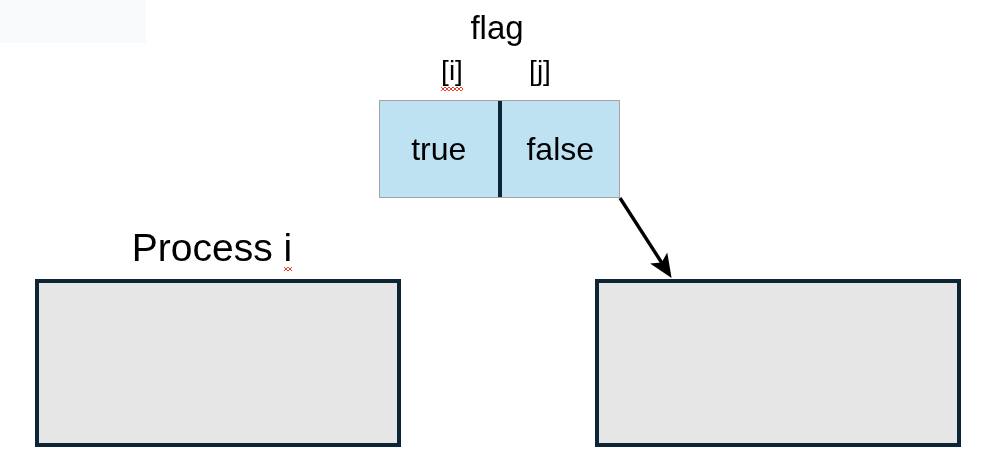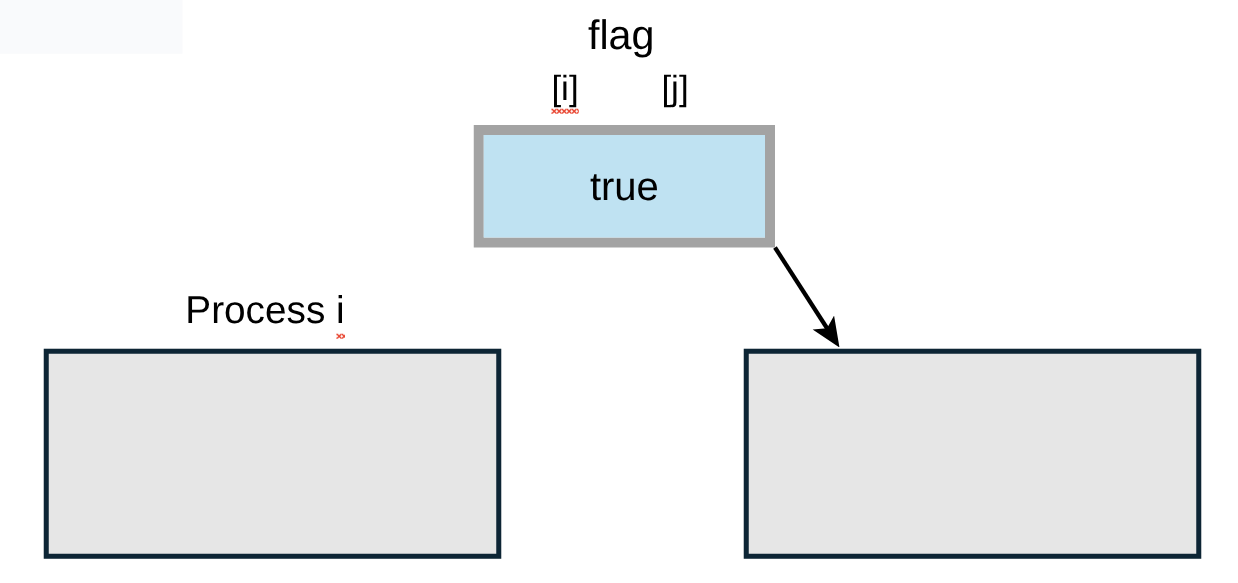--- a/index.html
+++ b/index.html
@@ -77,21 +77,21 @@
   }
 
   #flag-array {
     position: absolute;
     left: 379px;
     top: 100px;
     width: 241px;
     height: 98px;
     box-sizing: border-box;
     display: flex;
-    border: 8px solid #a3a3a3;
+    border: 1px solid #a3a3a3;
     background: #bfe2f2;
   }
   .flag-cell {
     flex: 1 1 0;
     display: flex;
     align-items: center;
     justify-content: center;
     font-size: 32px;
     color: #000000;
     background: #bfe2f2;
@@ -110,21 +110,21 @@
     height: 110px;
     overflow: visible;
   }
 
   
   .process-label {
     position: absolute;
     top: 228px;
     width: 366px;
     text-align: center;
-    font-size: 31px;
+    font-size: 39px;
     line-height: 40px;
     color: #000000;
     white-space: nowrap;
   }
   #process-i-label { left: 29px; }
   #process-j-label { left: 587px; }
 
   .process-box {
     position: absolute;
     top: 279px;
@@ -150,20 +150,23 @@
     <span class="squiggle">[i]</span>
   </div>
   <div class="index-label" id="index-j">
     <span>[j]</span>
   </div>
 
   <div id="flag-array">
     <div class="flag-cell" id="flag-cell-i">
       <span>true</span>
     </div>
+    <div class="flag-cell" id="flag-cell-j">
+      <span>false</span>
+    </div>
   </div>
 
   <svg id="arrow-svg" viewBox="0 0 110 110" xmlns="http://www.w3.org/2000/svg">
     <defs>
       <marker id="arrowhead" markerWidth="7" markerHeight="7" refX="5.6" refY="3" orient="auto" markerUnits="strokeWidth">
         <path d="M 0 0 L 7 3 L 0 6 L 1.6 3 z" fill="#000000"></path>
       </marker>
     </defs>
     <line x1="20" y1="13" x2="69" y2="89" stroke="#000000" stroke-width="3.4" marker-end="url(#arrowhead)"></line>
   </svg>

